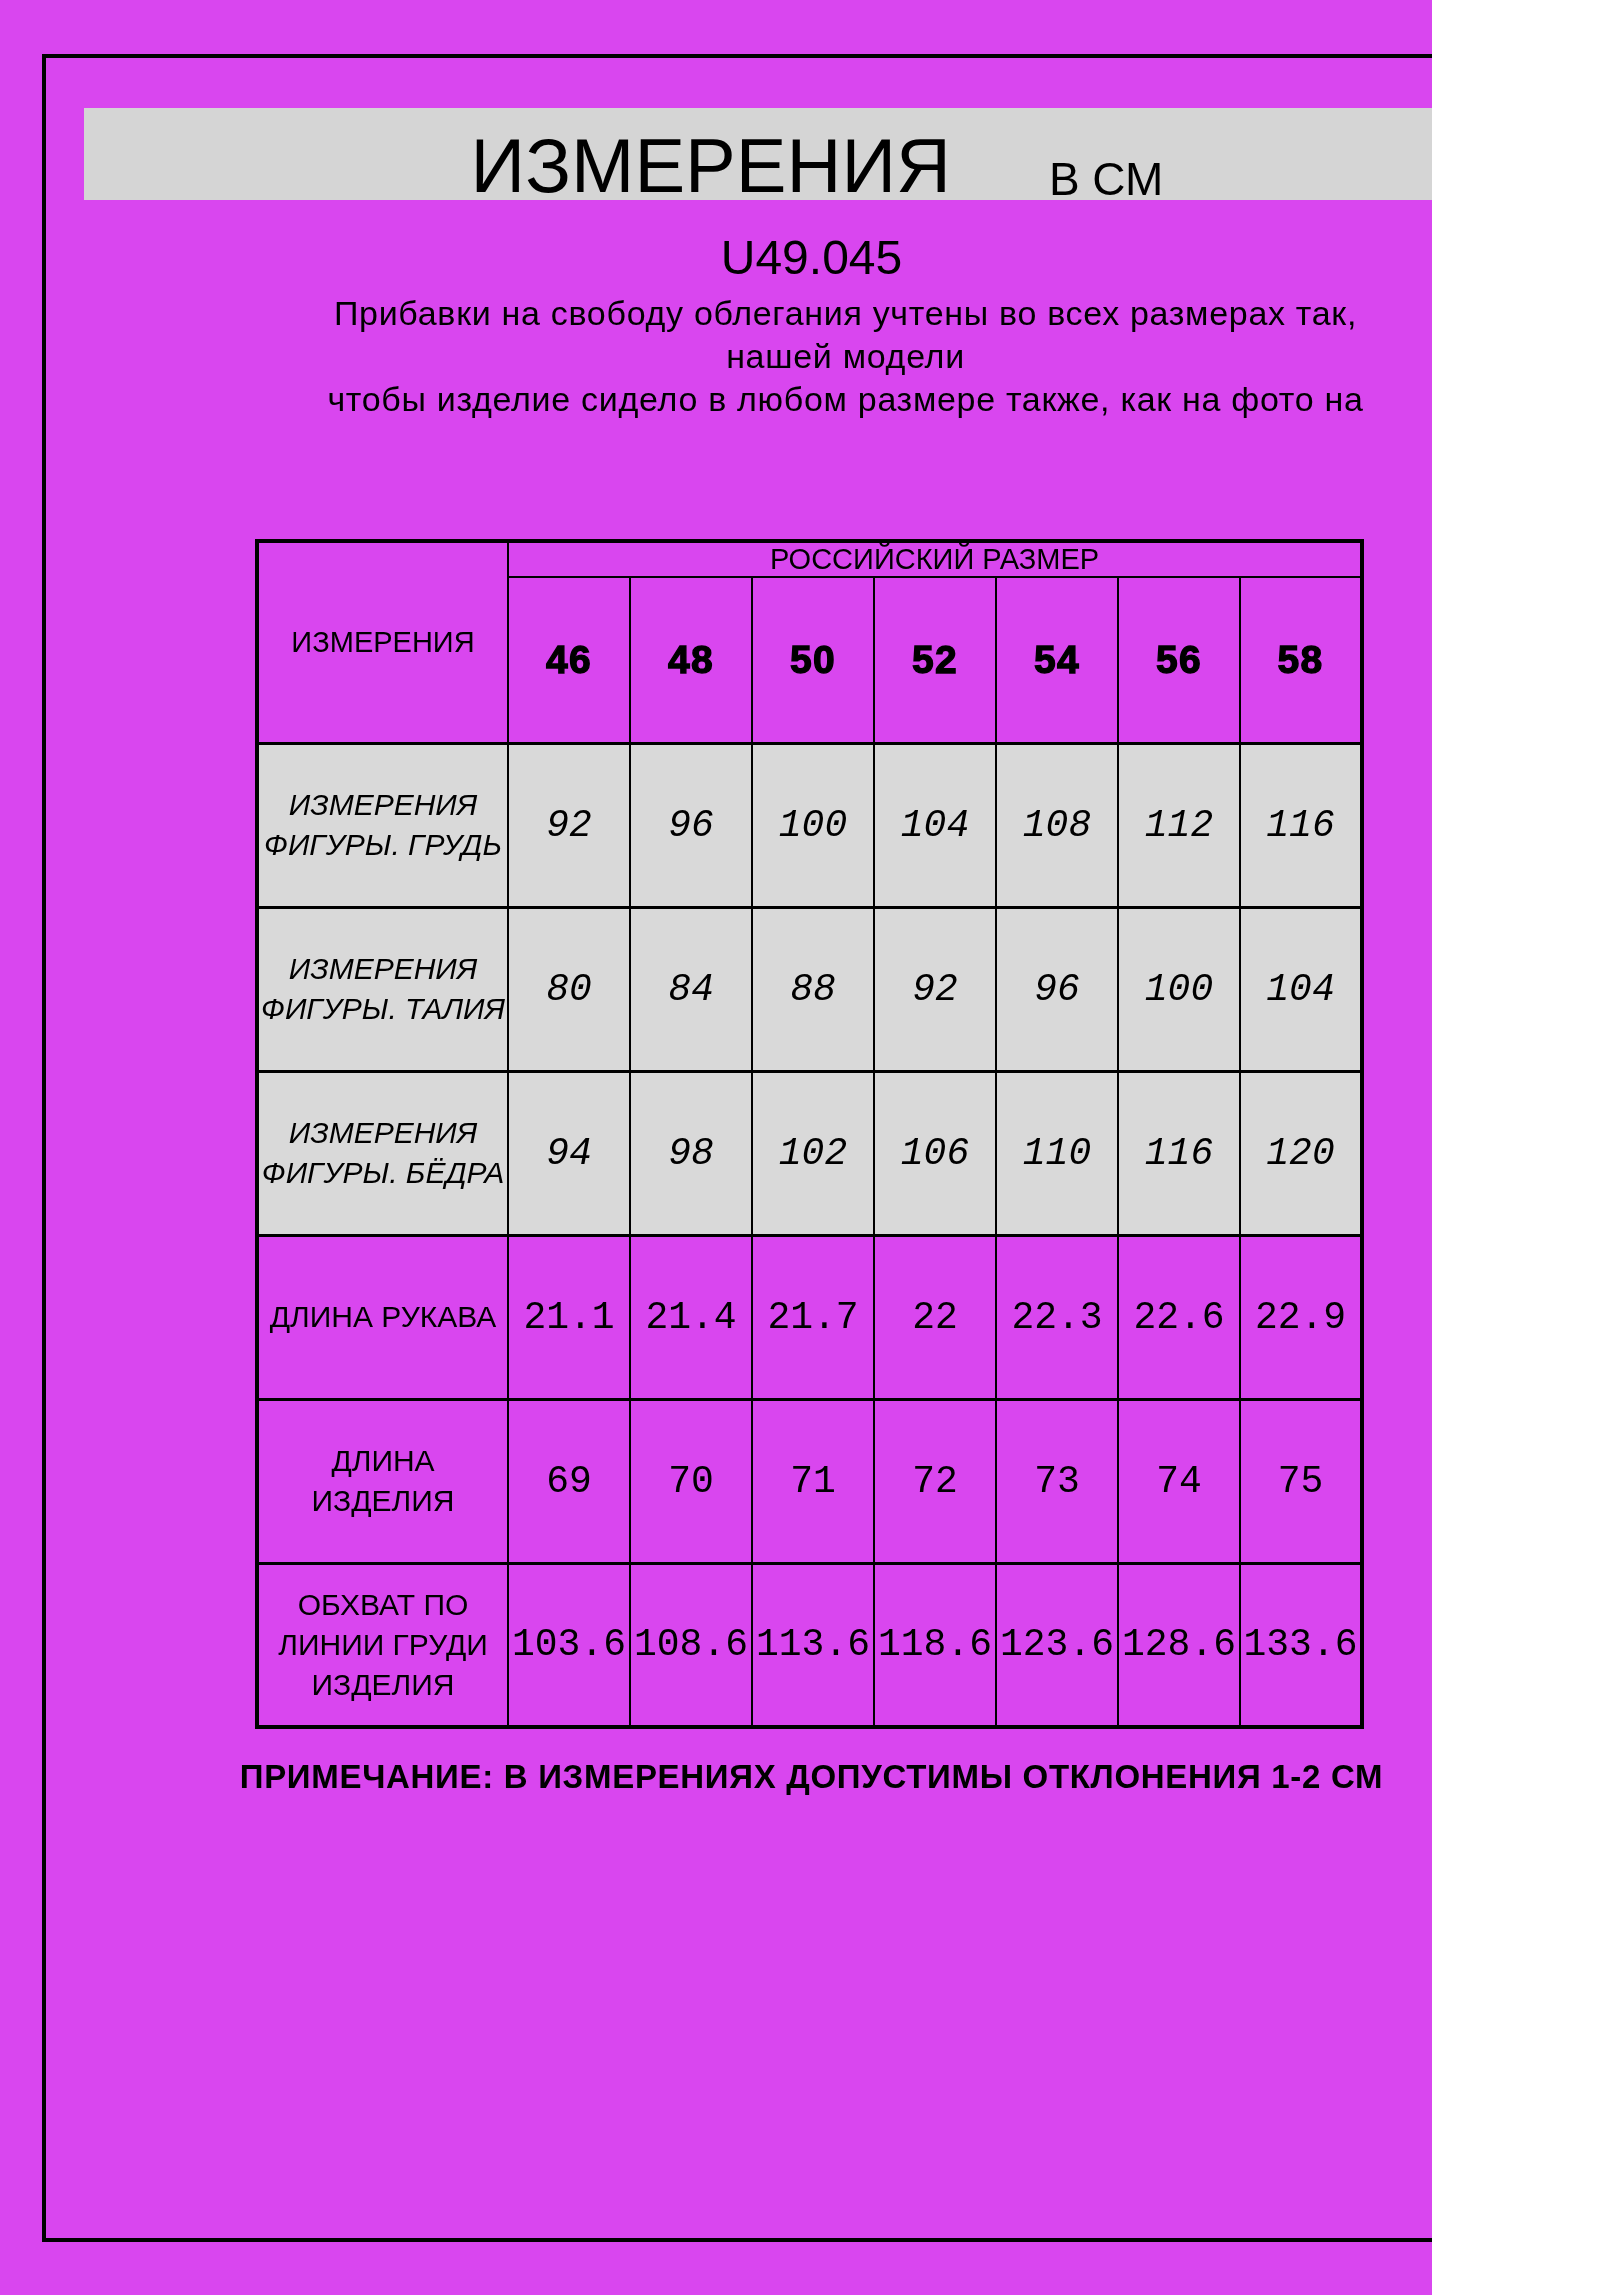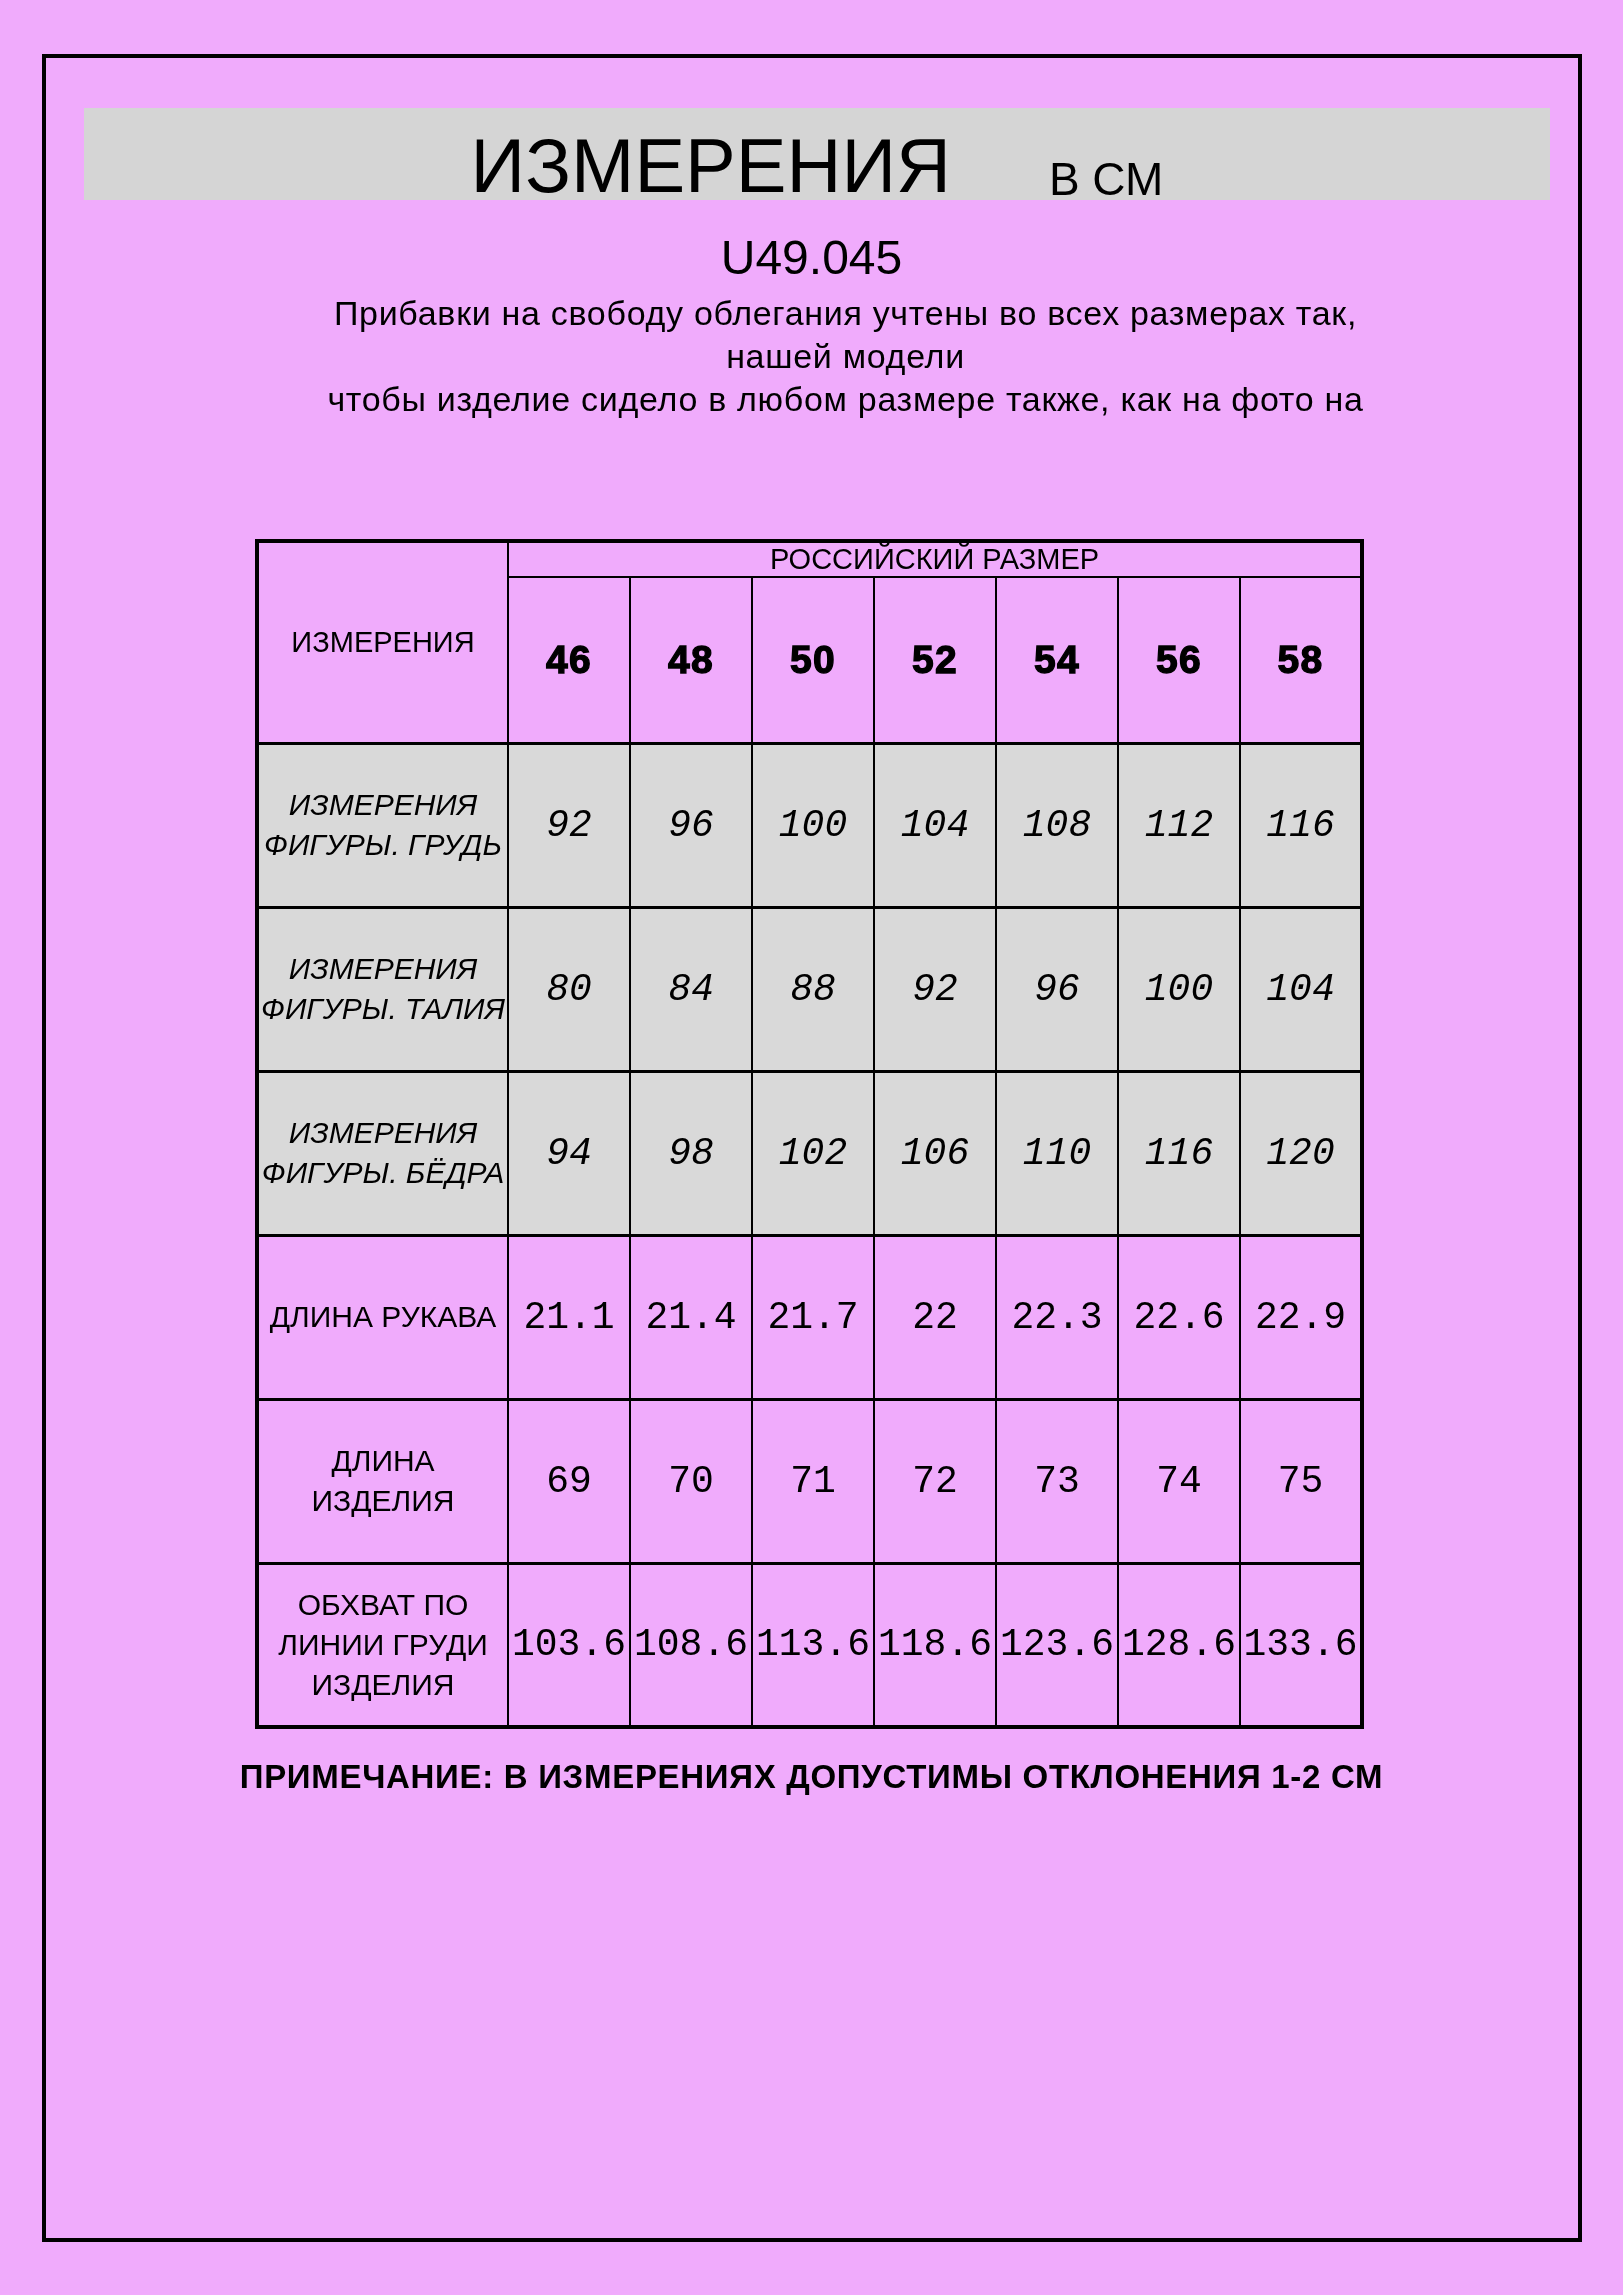--- a/index.html
+++ b/index.html
@@ -1,20 +1,20 @@
 <!DOCTYPE html>
 <html style="font-size:10.5px"><head>
 <meta charset="utf-8">
 <style>
   html, body { margin: 0; padding: 0; background: #ffffff; }
   .sheet {
     position: relative;
-    width: 1623px;
+    width: 1432px;
     height: 2295px;
-    background: #f0abfc;
+    background: #d946ef;
     font-family: "Liberation Sans", sans-serif;
     color: #000000;
     overflow: hidden;
   }
   .page-border {
     position: absolute;
     left: 42px; top: 54px;
     width: 1540px; height: 2188px;
     border: 4.6px solid #000000;
     box-sizing: border-box;

